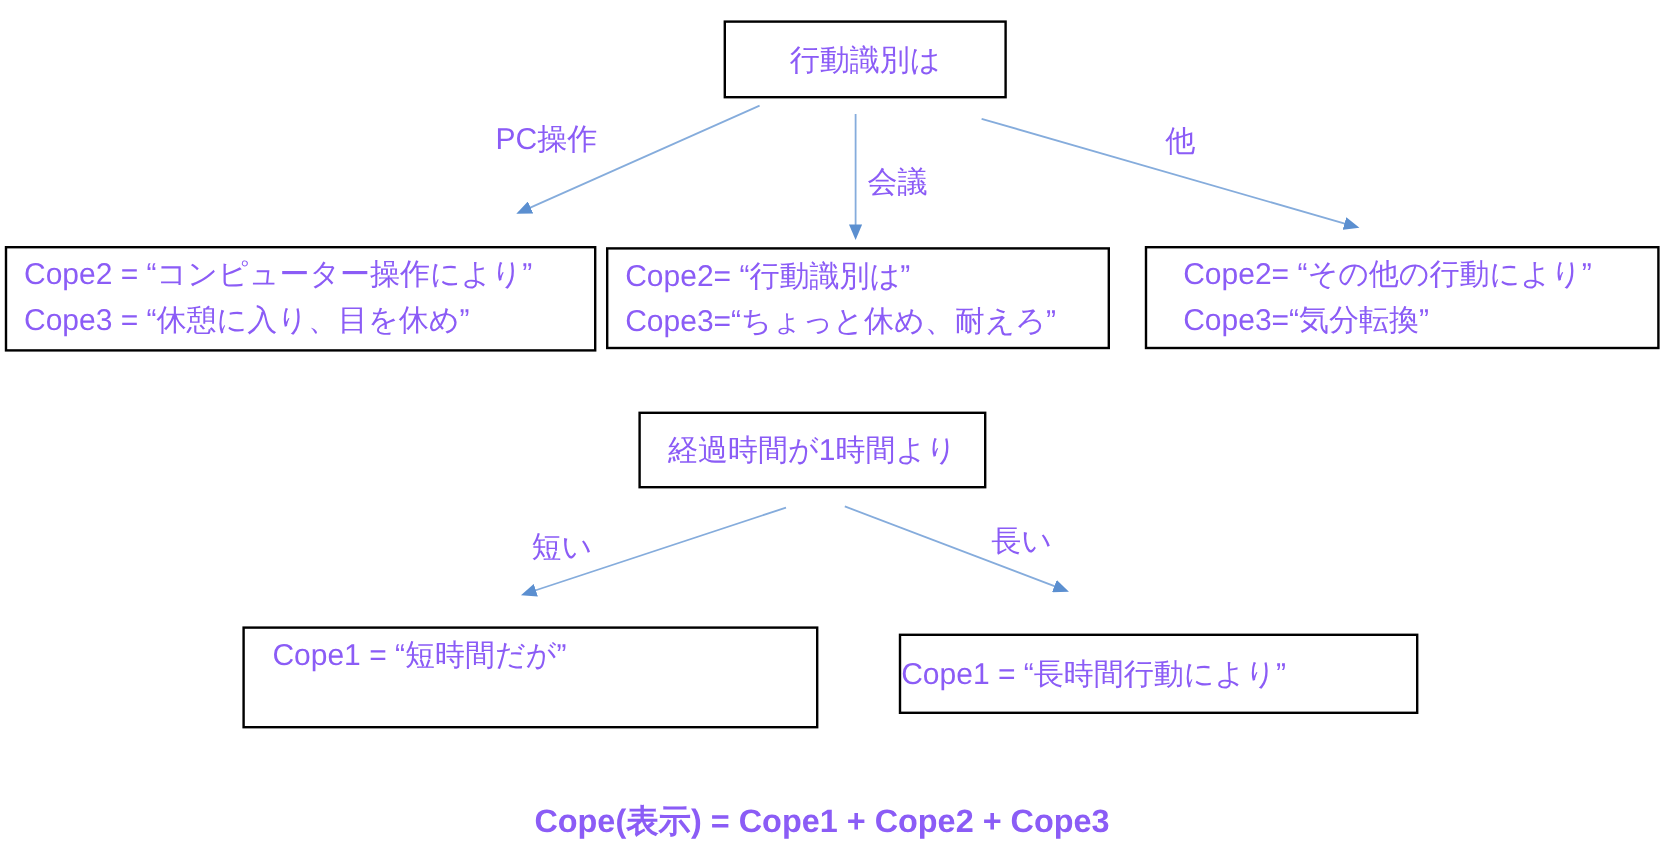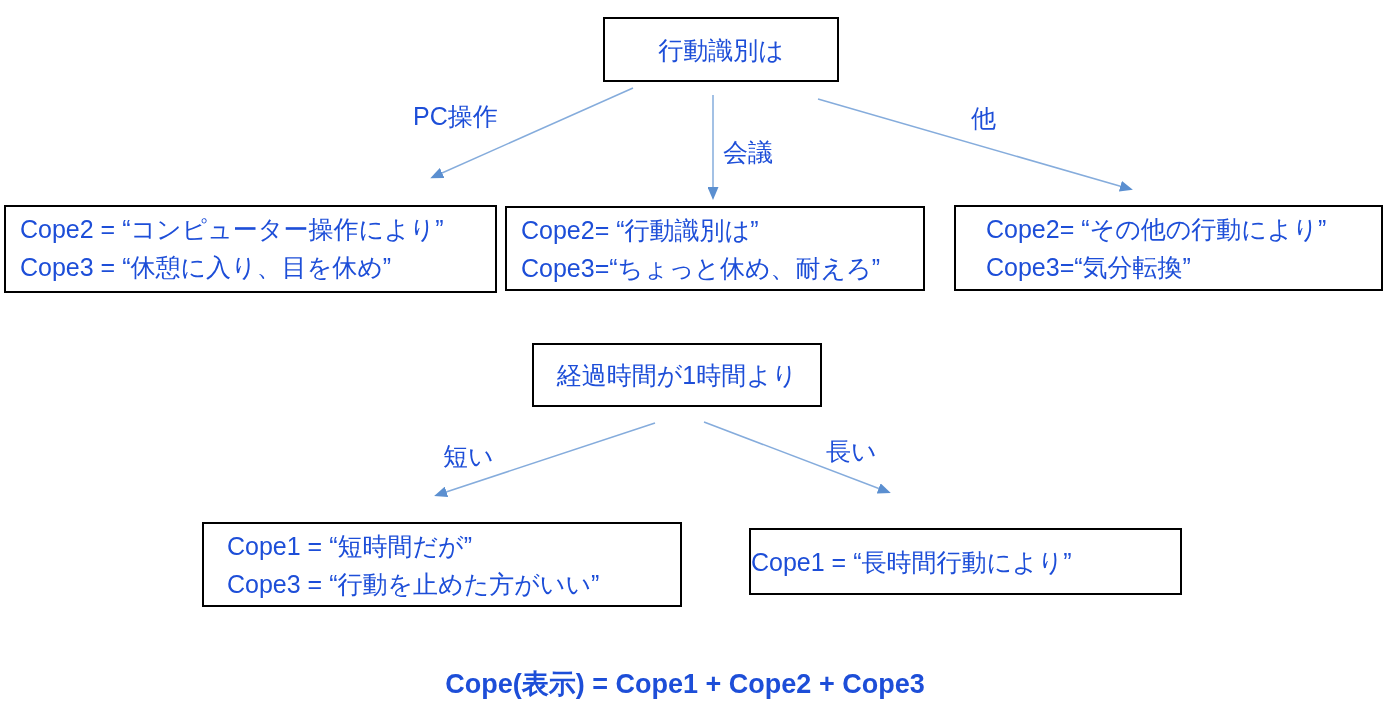--- a/index.html
+++ b/index.html
@@ -2,21 +2,21 @@
 <html><head>
 <meta charset="utf-8">
 <style>
   html, body { margin: 0; padding: 0; background: #ffffff; }
   #canvas {
     position: relative;
     width: 1390px;
     height: 706px;
     background: #ffffff;
     font-family: "Liberation Sans", "DejaVu Sans", sans-serif;
-    color: #1d4ed8;
+    color: #8b5cf6;
     overflow: hidden;
   }
   #arrows {
     position: absolute;
     left: 0; top: 0;
     width: 1390px; height: 706px;
     pointer-events: none;
   }
   .box {
     position: absolute;
@@ -105,21 +105,20 @@
 
   <div id="elapsed-box" class="box center">
     <span>経過時間が1時間より</span>
   </div>
 
   <div id="label-short" class="edge-label">短い</div>
   <div id="label-long" class="edge-label">長い</div>
 
   <div id="short-box" class="box multi">
     <div>Cope1 = “短時間だが”</div>
-    <div>Cope3 = “行動を止めた方がいい”</div>
   </div>
 
   <div id="long-box" class="box center">
     <span>Cope1 = “長時間行動により”</span>
   </div>
 
   <div id="formula">Cope(表示) = Cope1 + Cope2 + Cope3</div>
 
 </div>
 

